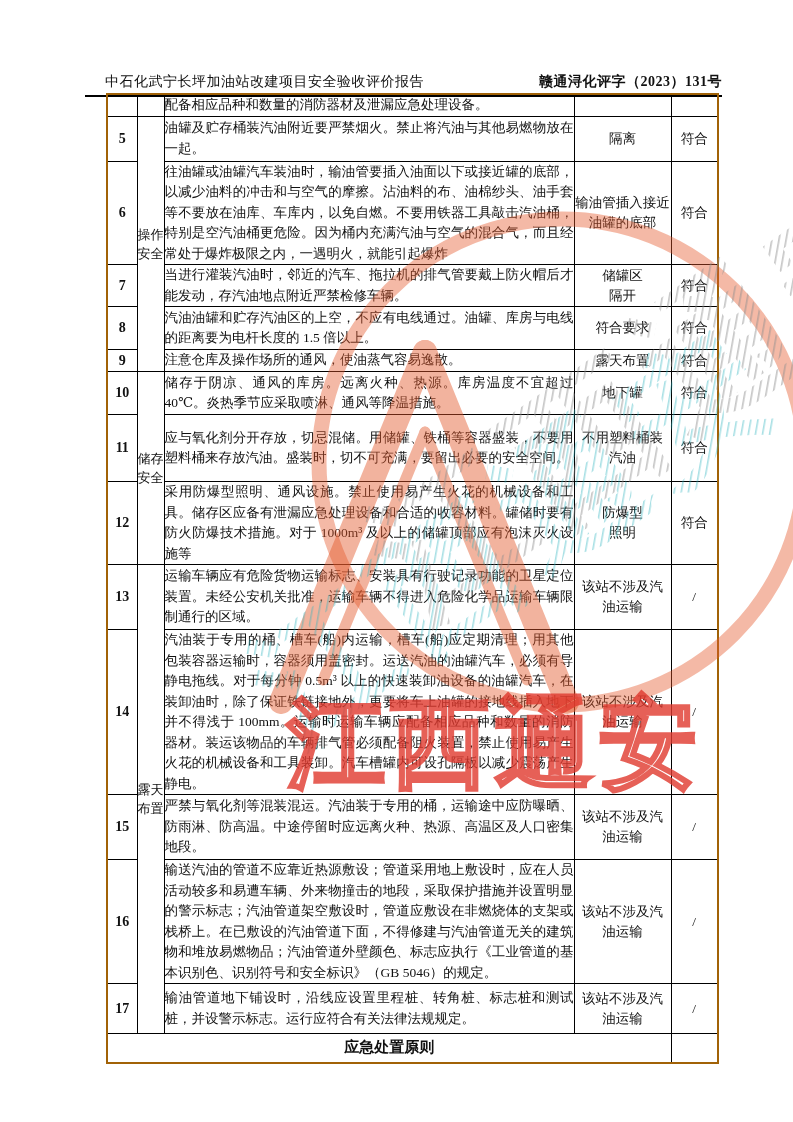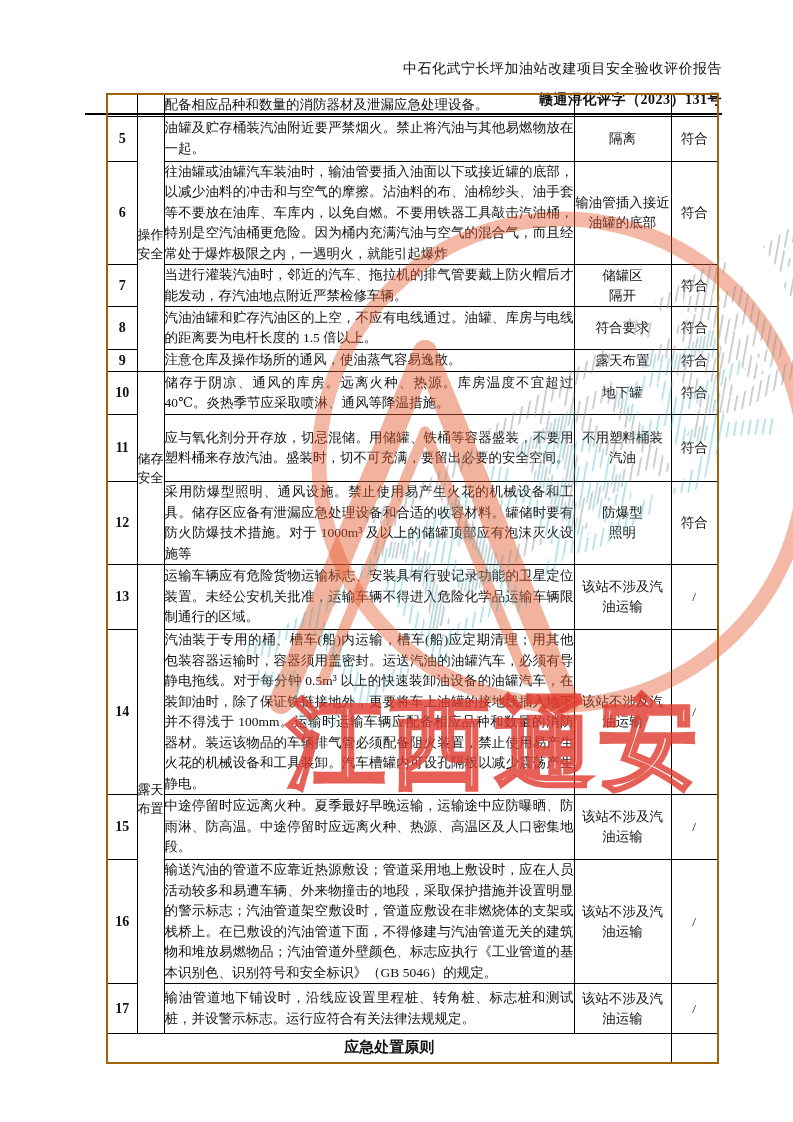--- a/index.html
+++ b/index.html
@@ -4,21 +4,21 @@
 <style>
   html,body { margin:0; padding:0; background:#888; }
   .page {
     position:relative; width:793px; height:1122px; margin:0 auto;
     background:#ffffff; overflow:hidden;
     font-family:"Liberation Serif","DejaVu Serif",serif; color:#111;
   }
   .doc-header {
     position:absolute; left:85px; top:60px; width:637px;
     display:flex; justify-content:space-between; align-items:flex-end;
-    border-bottom:2px solid #000; padding-bottom:4px; font-size:14px;flex-direction:column;
+    border-bottom:2px solid #000; padding-bottom:4px; font-size:14px;
   }
   .doc-header .left { margin-left:20px; letter-spacing:0.5px; }
   .doc-header .right { font-weight:bold; letter-spacing:0.5px;margin-top:13px; }
 
   table.tbl {
     position:absolute; left:106px; top:93px; width:613px;
     border-collapse:collapse; table-layout:fixed;
     border:2px solid #a16207;
   }
   .tbl td { border:1.6px solid #000; padding:0; overflow:hidden; vertical-align:middle; }
@@ -131,21 +131,21 @@
       </tr>
       <tr style="height:151px">
         <td class="c-no">14</td>
         <td class="c-txt">汽油装于专用的桶、槽车(船)内运输，槽车(船)应定期清理；用其他包装容器运输时，容器须用盖密封。运送汽油的油罐汽车，必须有导静电拖线。对于每分钟 0.5m³ 以上的快速装卸油设备的油罐汽车，在装卸油时，除了保证铁链接地外，更要将车上油罐的接地线插入地下并不得浅于 100mm。运输时运输车辆应配备相应品种和数量的消防器材。装运该物品的车辆排气管必须配备阻火装置，禁止使用易产生火花的机械设备和工具装卸。汽车槽罐内可设孔隔板以减少震荡产生静电。</td>
         <td class="c-mea">该站不涉及汽
 油运输</td>
         <td class="c-res">/</td>
       </tr>
       <tr style="height:65px">
         <td class="c-no">15</td>
-        <td class="c-txt">中途停留时应远离火种。夏季最好早晚运输，运输途中应防曝晒、防雨淋、防高温。中途停留时应远离火种、热源、高温区及人口密集地段。</td>
+        <td class="c-txt">严禁与氧化剂等混装混运。汽油装于专用的桶，运输途中应防曝晒、防雨淋、防高温。中途停留时应远离火种、热源、高温区及人口密集地段。</td>
         <td class="c-mea">该站不涉及汽
 油运输</td>
         <td class="c-res">/</td>
       </tr>
       <tr style="height:124px">
         <td class="c-no">16</td>
         <td class="c-txt">输送汽油的管道不应靠近热源敷设；管道采用地上敷设时，应在人员活动较多和易遭车辆、外来物撞击的地段，采取保护措施并设置明显的警示标志；汽油管道架空敷设时，管道应敷设在非燃烧体的支架或栈桥上。在已敷设的汽油管道下面，不得修建与汽油管道无关的建筑物和堆放易燃物品；汽油管道外壁颜色、标志应执行《工业管道的基本识别色、识别符号和安全标识》（GB 5046）的规定。</td>
         <td class="c-mea">该站不涉及汽
 油运输</td>
         <td class="c-res">/</td>

